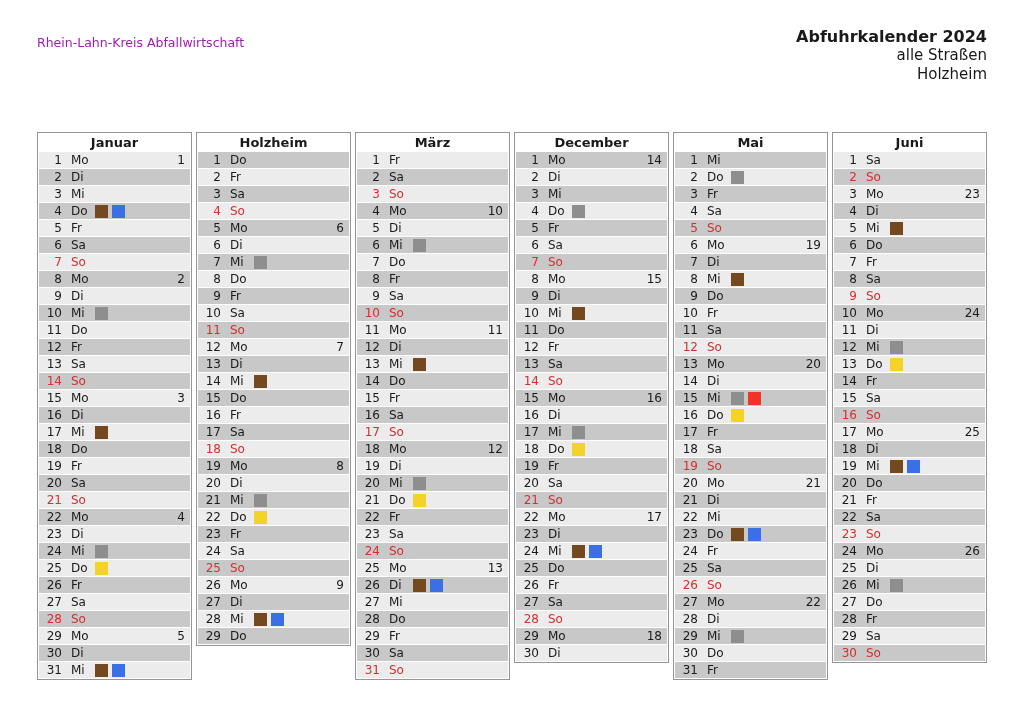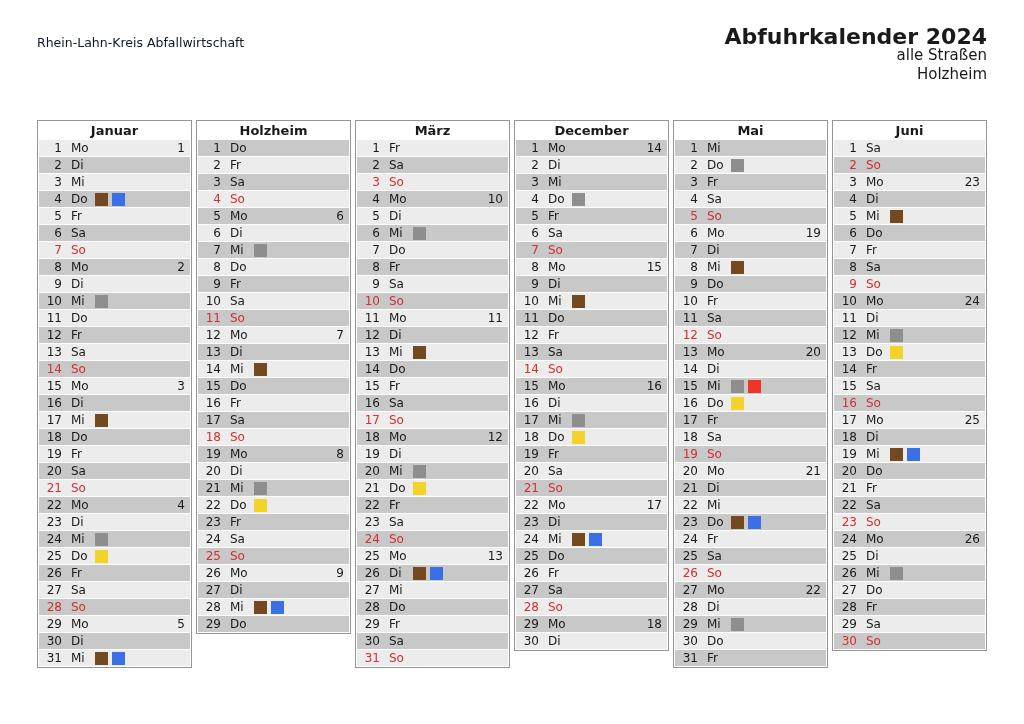--- a/index.html
+++ b/index.html
@@ -6,30 +6,30 @@
   html, body { margin: 0; padding: 0; background: #ffffff; }
   body {
     width: 1024px; height: 724px;
     font-family: "DejaVu Sans", "Liberation Sans", sans-serif;
     color: #1a1a1a;
     position: relative;
     overflow: hidden;
   }
   .sender {
     position: absolute; left: 37px; top: 35px;
-    font-size: 12.5px; line-height: 15px; color: #0f172a;
+    font-size: 12.5px; line-height: 15px; color: #a21caf;
   }
   .title-block {
     position: absolute; right: 37px; top: 27px;
     text-align: right; line-height: 19px;
   }
-  .title-main { font-size: 22px; font-weight: bold; }
+  .title-main { font-size: 16px; font-weight: bold; }
   .title-sub  { font-size: 15px; }
   .months {
-    position: absolute; left: 37px; top: 120px;
+    position: absolute; left: 37px; top: 132px;
     display: flex; gap: 4px; align-items: flex-start;
   }
   .month {
     width: 155px;
     border: 1px solid #959595;
     background: #ffffff;
     padding: 1px;
   }
   .month-name {
     height: 17px; line-height: 17px;

